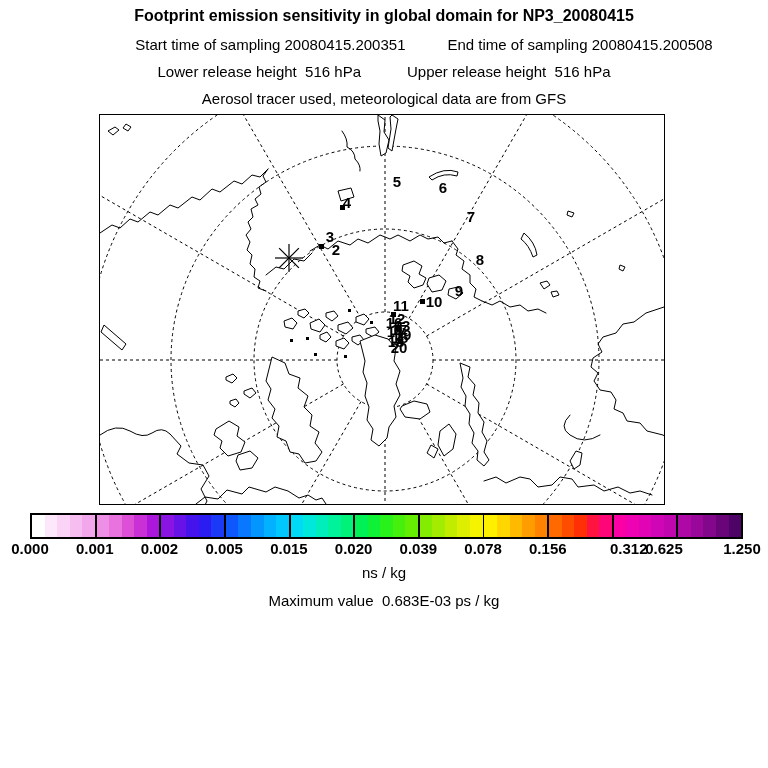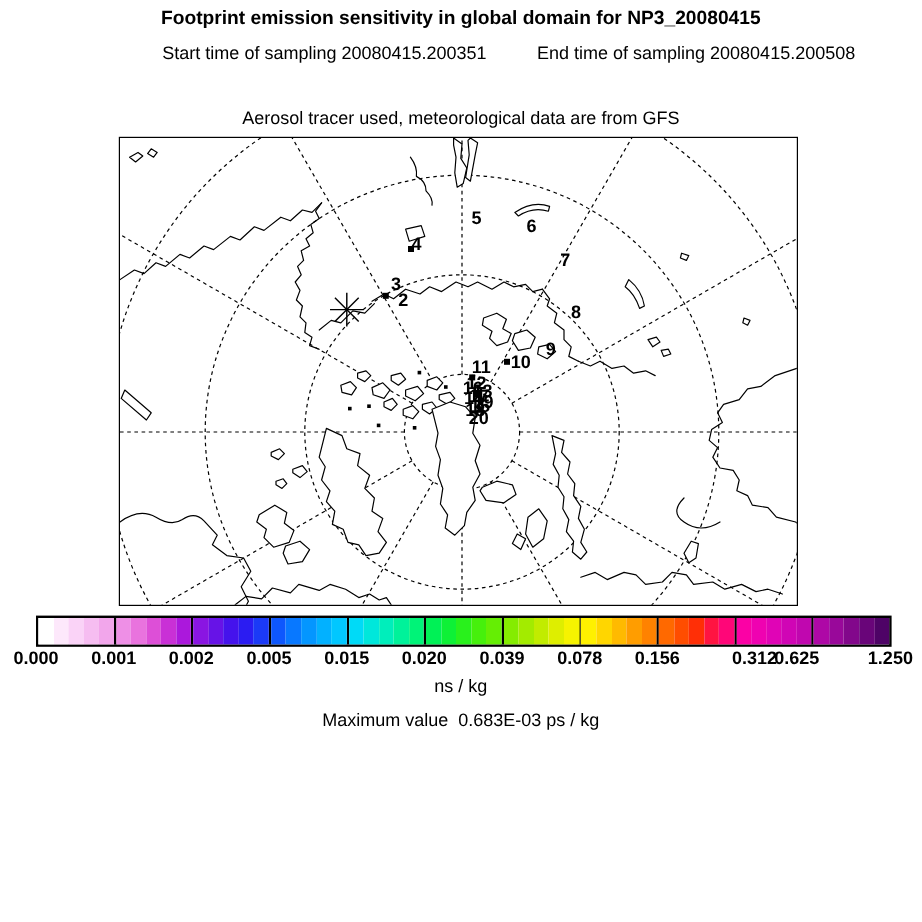--- a/index.html
+++ b/index.html
@@ -27,21 +27,21 @@
 </head>
 <body>
 
 <div class="hline title">Footprint emission sensitivity in global domain for NP3_20080415</div>
 
 <div class="hline l2">
   <span>Start time of sampling 20080415.200351</span><span>End time of sampling 20080415.200508</span>
 </div>
 
 <div class="hline l3">
-  
+  <span>Lower release height  516 hPa</span><span>Upper release height  516 hPa</span>
 </div>
 
 <div class="hline l4">
   <span>Aerosol tracer used, meteorological data are from GFS</span>
 </div>
 
 <div id="map">
 <svg id="mapsvg" width="564" height="389" viewBox="0 0 564 389">
   <g id="graticule">
         <circle cx="285" cy="245" r="48" class="gratic"></circle>

